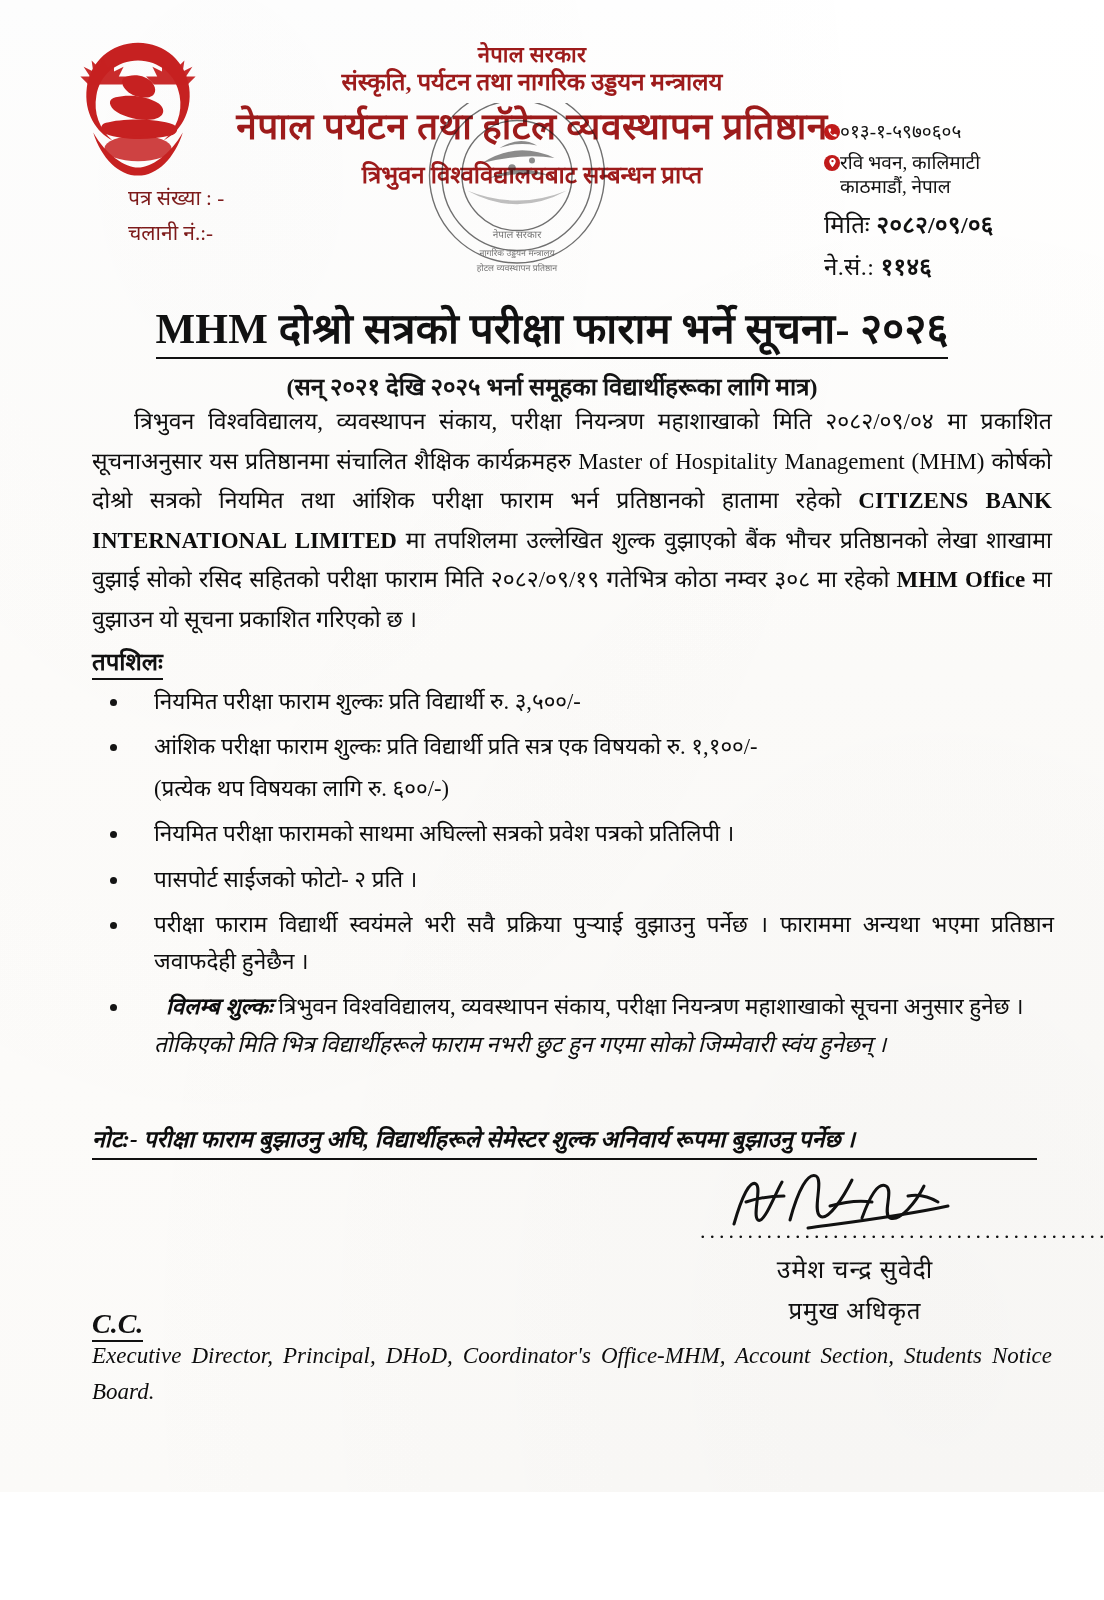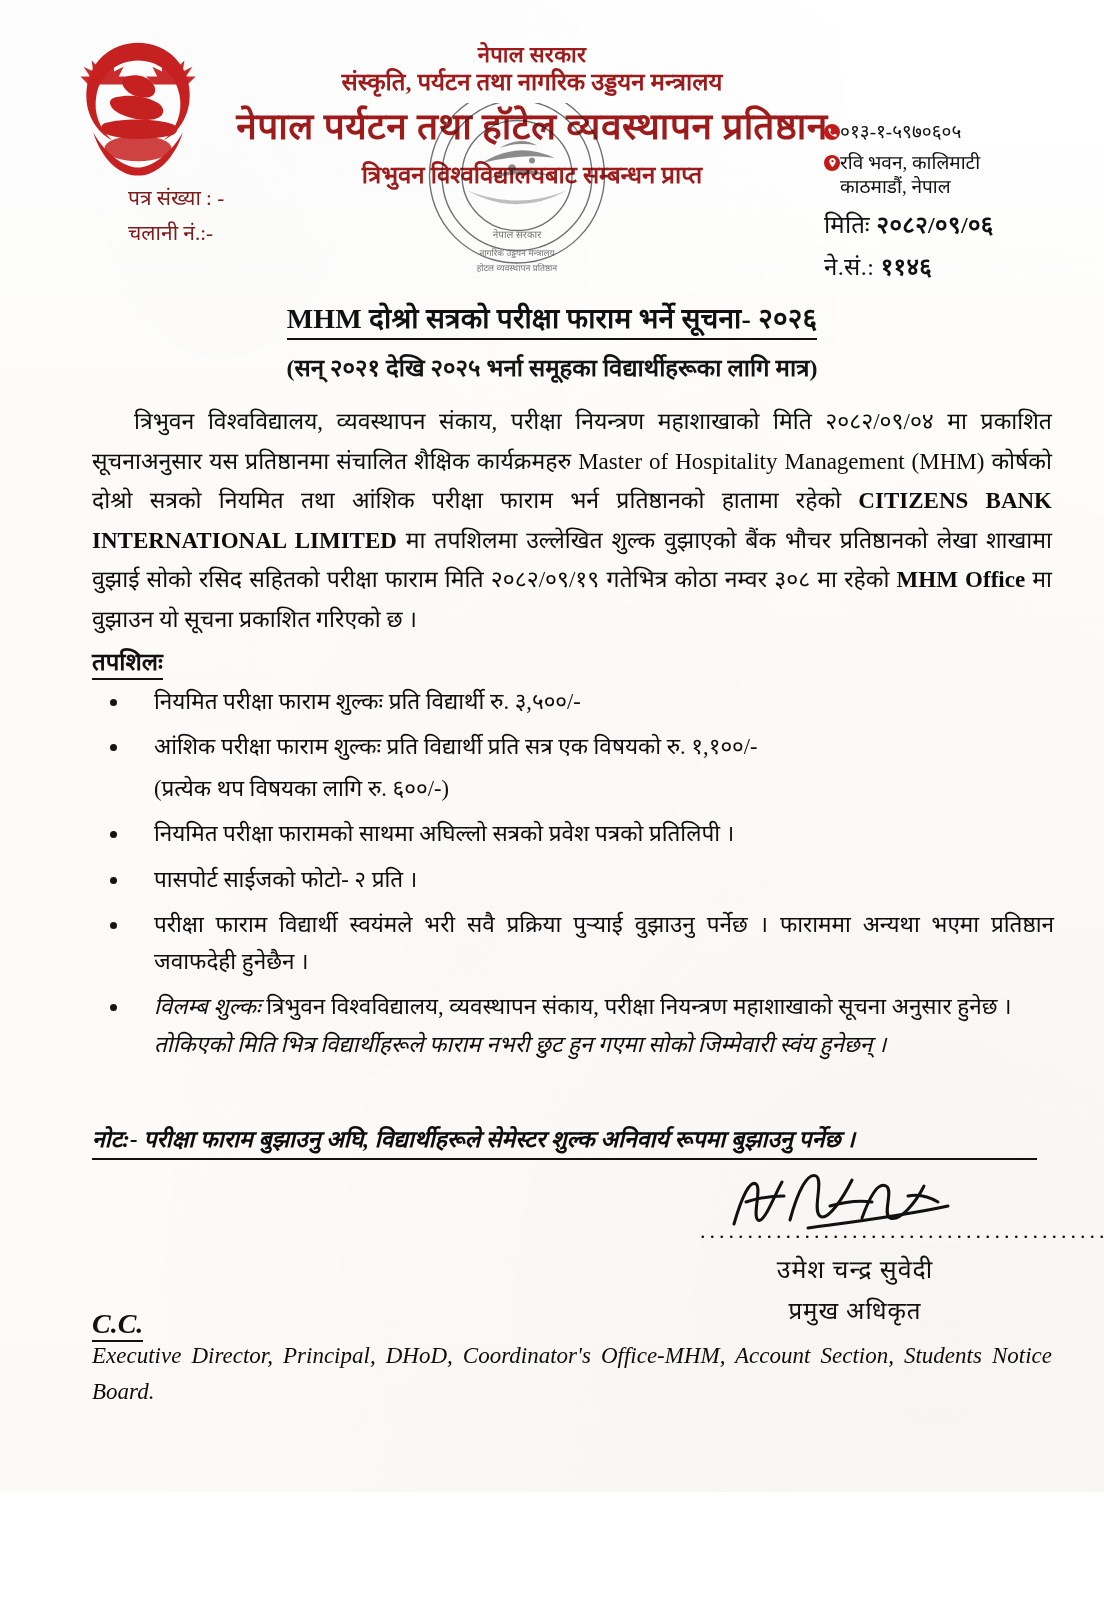--- a/index.html
+++ b/index.html
@@ -130,21 +130,21 @@
 
   
   .title-wrap {
     position: absolute;
     left: 0; right: 0;
     top: 298px;
     text-align: center;
   }
   .doc-title {
     display: inline-block;
-    font-size: 28px;
+    font-size: 42px;
     font-weight: 700;
     color: #111;
     border-bottom: 2px solid #111;
     padding-bottom: 2px;
     letter-spacing: 0.2px;
   }
   .doc-subtitle {
     margin-top: 10px;
     font-size: 24px;
     font-weight: 600;
@@ -206,21 +206,21 @@
     height: 7px;
     border-radius: 50%;
     background: #141414;
   }
   .bullets li.nobullet::before { display: none; }
   .bullets li.nobullet { margin-top: -4px; }
   .cont-line {
     display: block;
     margin-top: 1px;
   }
-  .ital-bold { font-style: italic; font-weight: 400; }
+  .ital-bold { font-style: italic; font-weight: 700; margin-left: 12px; }
   .ital { font-style: italic; }
 
   
   .note-line {
     position: absolute;
     left: 92px;
     top: 1122px;
     width: 945px;
     font-size: 23px;
     font-weight: 700;

